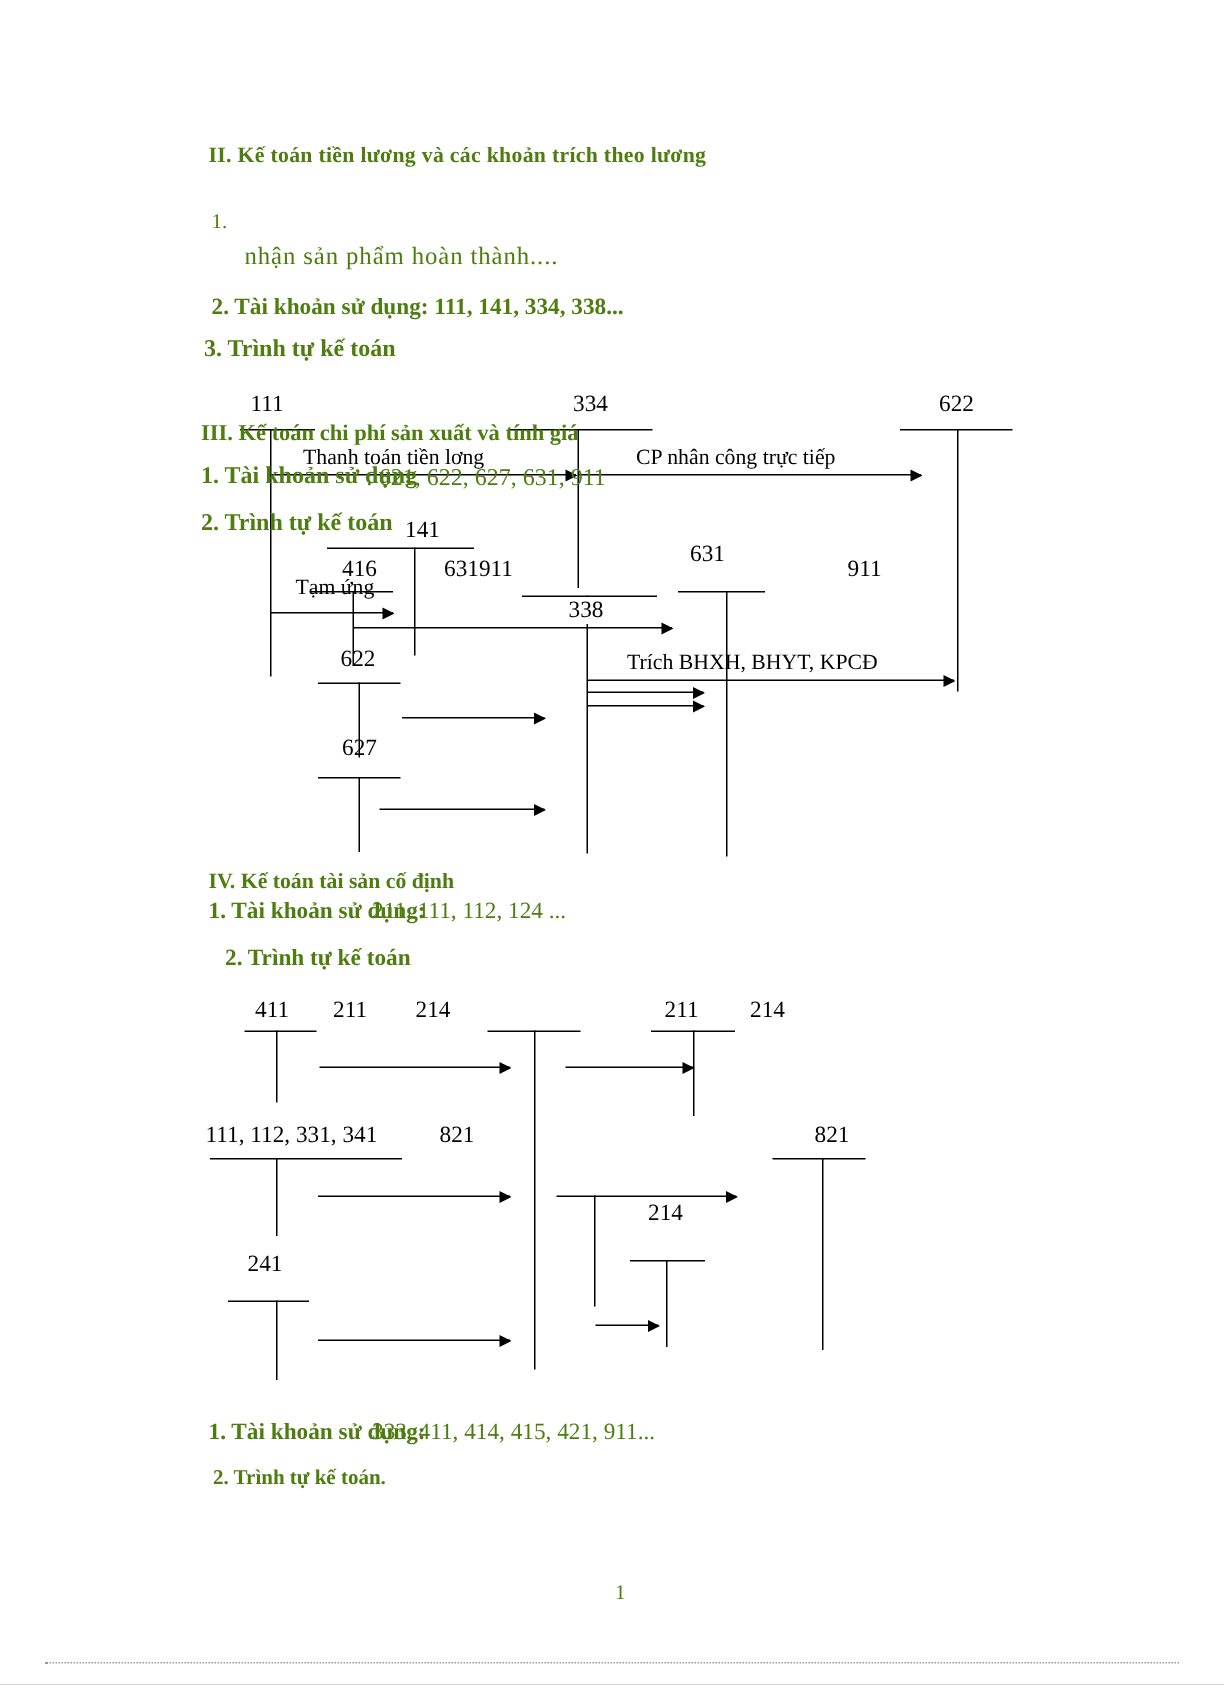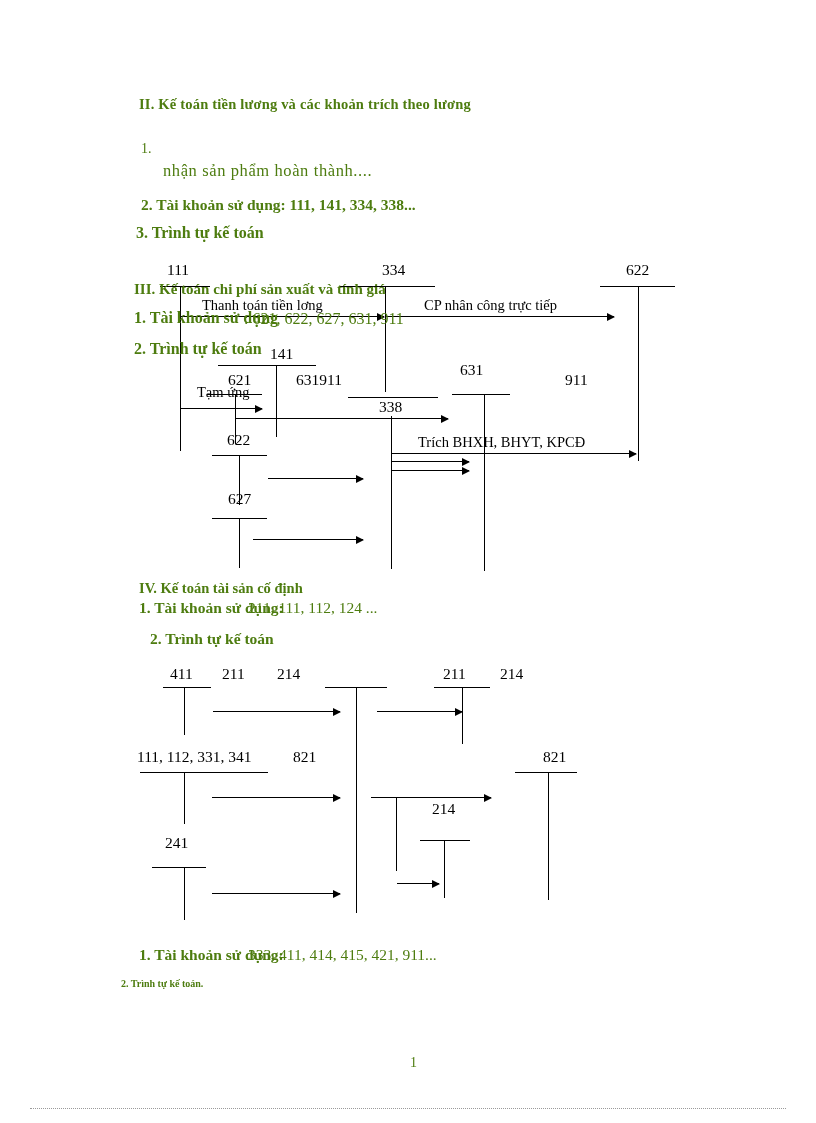--- a/index.html
+++ b/index.html
@@ -42,21 +42,21 @@
   .h3l1b    { left: 244px; top: 310px; font-size: 16px;  font-weight: normal;}
 
   .head4    { left: 139px; top: 580px; font-size: 14.5px; font-weight: bold;}
   .h4l1     { left: 139px; top: 599px; font-size: 15.5px; font-weight: bold;}
   .h4l1b    { left: 248px; top: 599px; font-size: 15.5px; font-weight: normal;}
   .h4l2     { left: 150px; top: 630px; font-size: 15.5px; font-weight: bold;}
 
   .head5    { left: 139px; top: 918px; font-size: 14.5px; font-weight: bold;}
   .h5l1     { left: 139px; top: 946px; font-size: 15.5px; font-weight: bold;}
   .h5l1b    { left: 248px; top: 946px; font-size: 15.5px; font-weight: normal;}
-  .h5l2     { left: 121px; top: 978px; font-size: 10px; font-weight: bold;}
+  .h5l2     { left: 142px; top: 978px; font-size: 14px; font-weight: bold;}
 
   .pagenum  { left: 410px; top: 1055px; font-size: 14px; }
 
   
   .hline {
     position: absolute;
     height: 0;
     border-top: 1.3px solid #000;
   }
   .vline {
@@ -133,21 +133,21 @@
     <div class="caption" style="left:424px; top:297px;">CP nhân công trực tiếp</div>
 
     <div class="arrow" style="left:181px; top:316px; width:203px;"></div>
 
     <div class="arrow" style="left:386px; top:316px; width:228px;"></div>
 
     <div class="acct" style="left:270px; top:345px;">141</div>
     <div class="hline" style="left:218px; top:365px; width:98px;"></div>
     <div class="vline" style="left:276px; top:365px; height:72px;"></div>
 
-    <div class="acct" style="left:228px; top:371px;">621</div>
+    <div class="acct" style="left:228px; top:371px;">416</div>
     <div class="hline" style="left:207px; top:394px; width:55px;"></div>
     <div class="vline" style="left:235px; top:394px; height:50px;"></div>
 
     <div class="acct" style="left:296px; top:371px;">631911</div>
 
     <div class="acct" style="left:460px; top:361px;text-align:center;">631</div>
     <div class="acct" style="left:565px; top:371px;">911</div>
 
     <div class="hline" style="left:452px; top:394px; width:58px;"></div>
     <div class="vline" style="left:484px; top:394px; height:177px;"></div>

